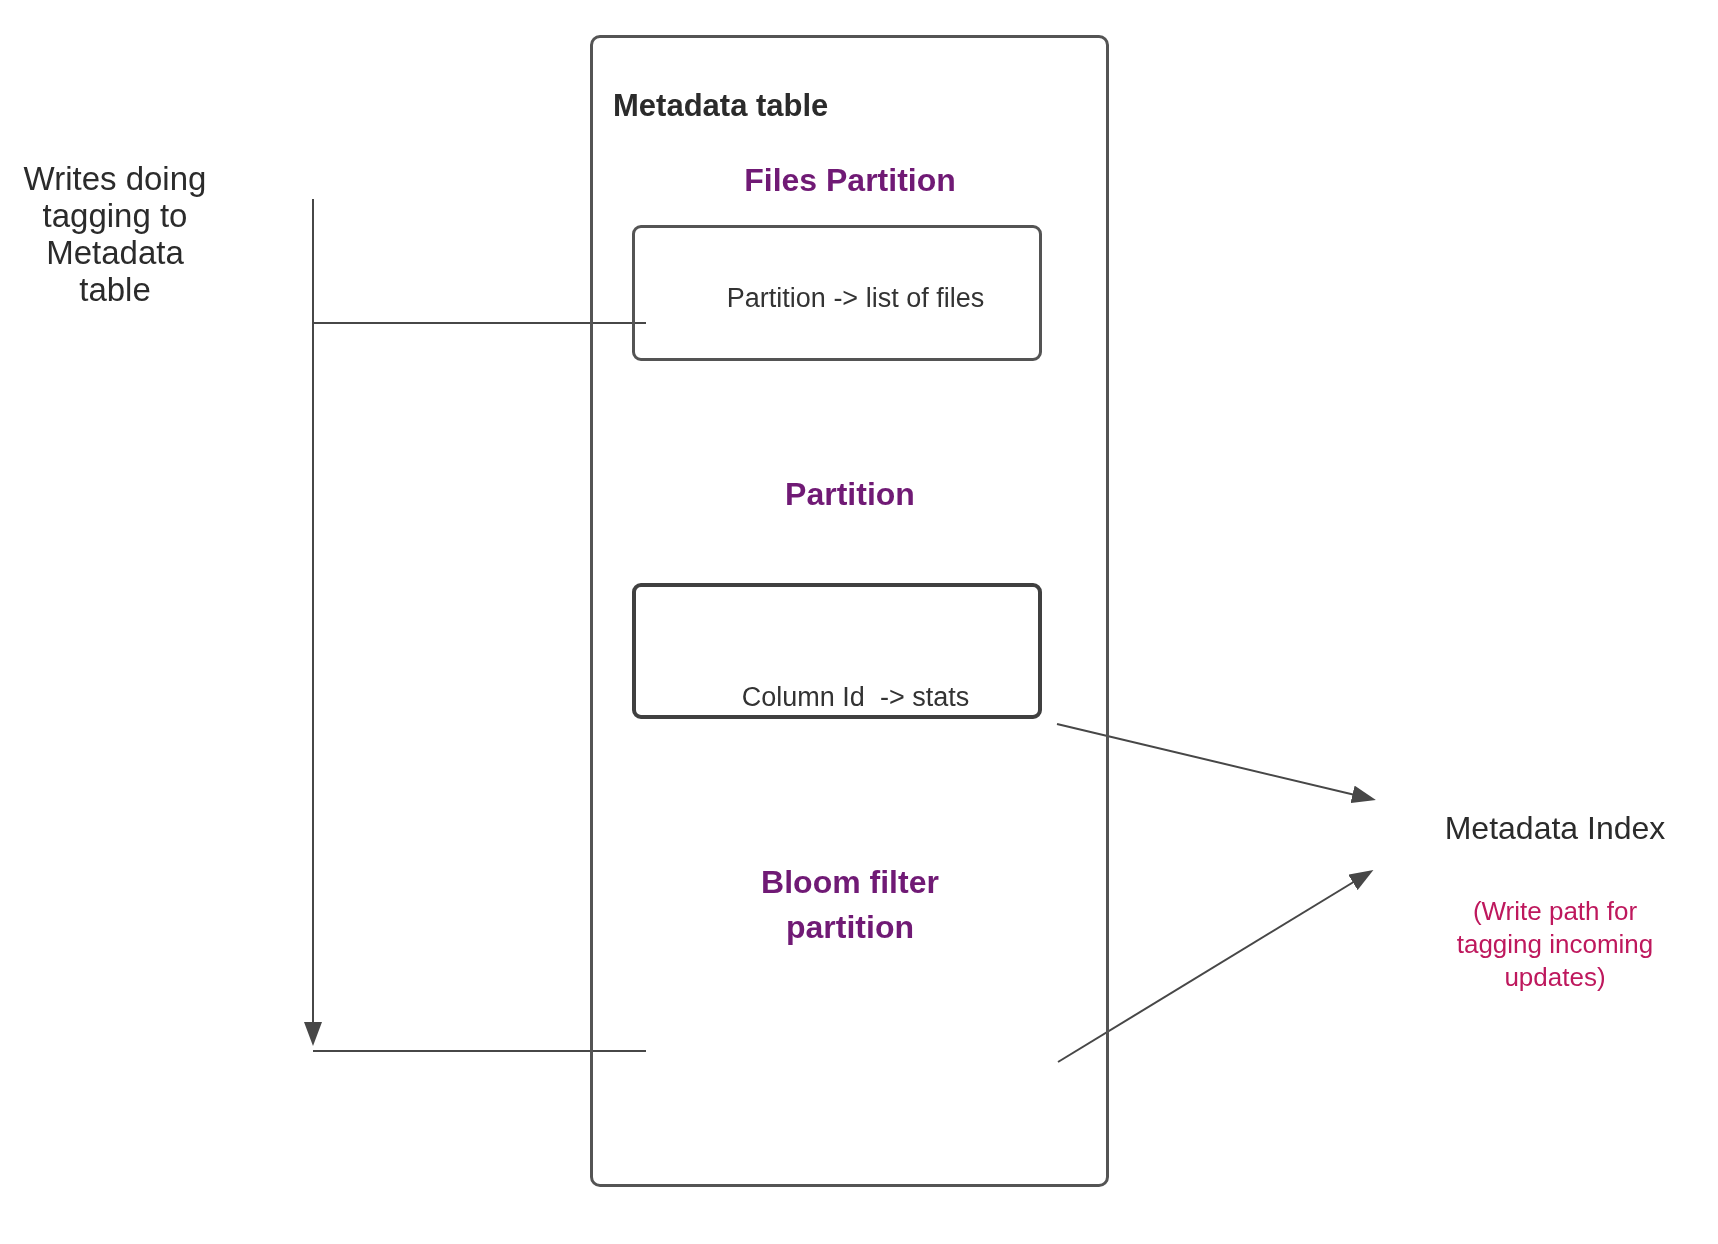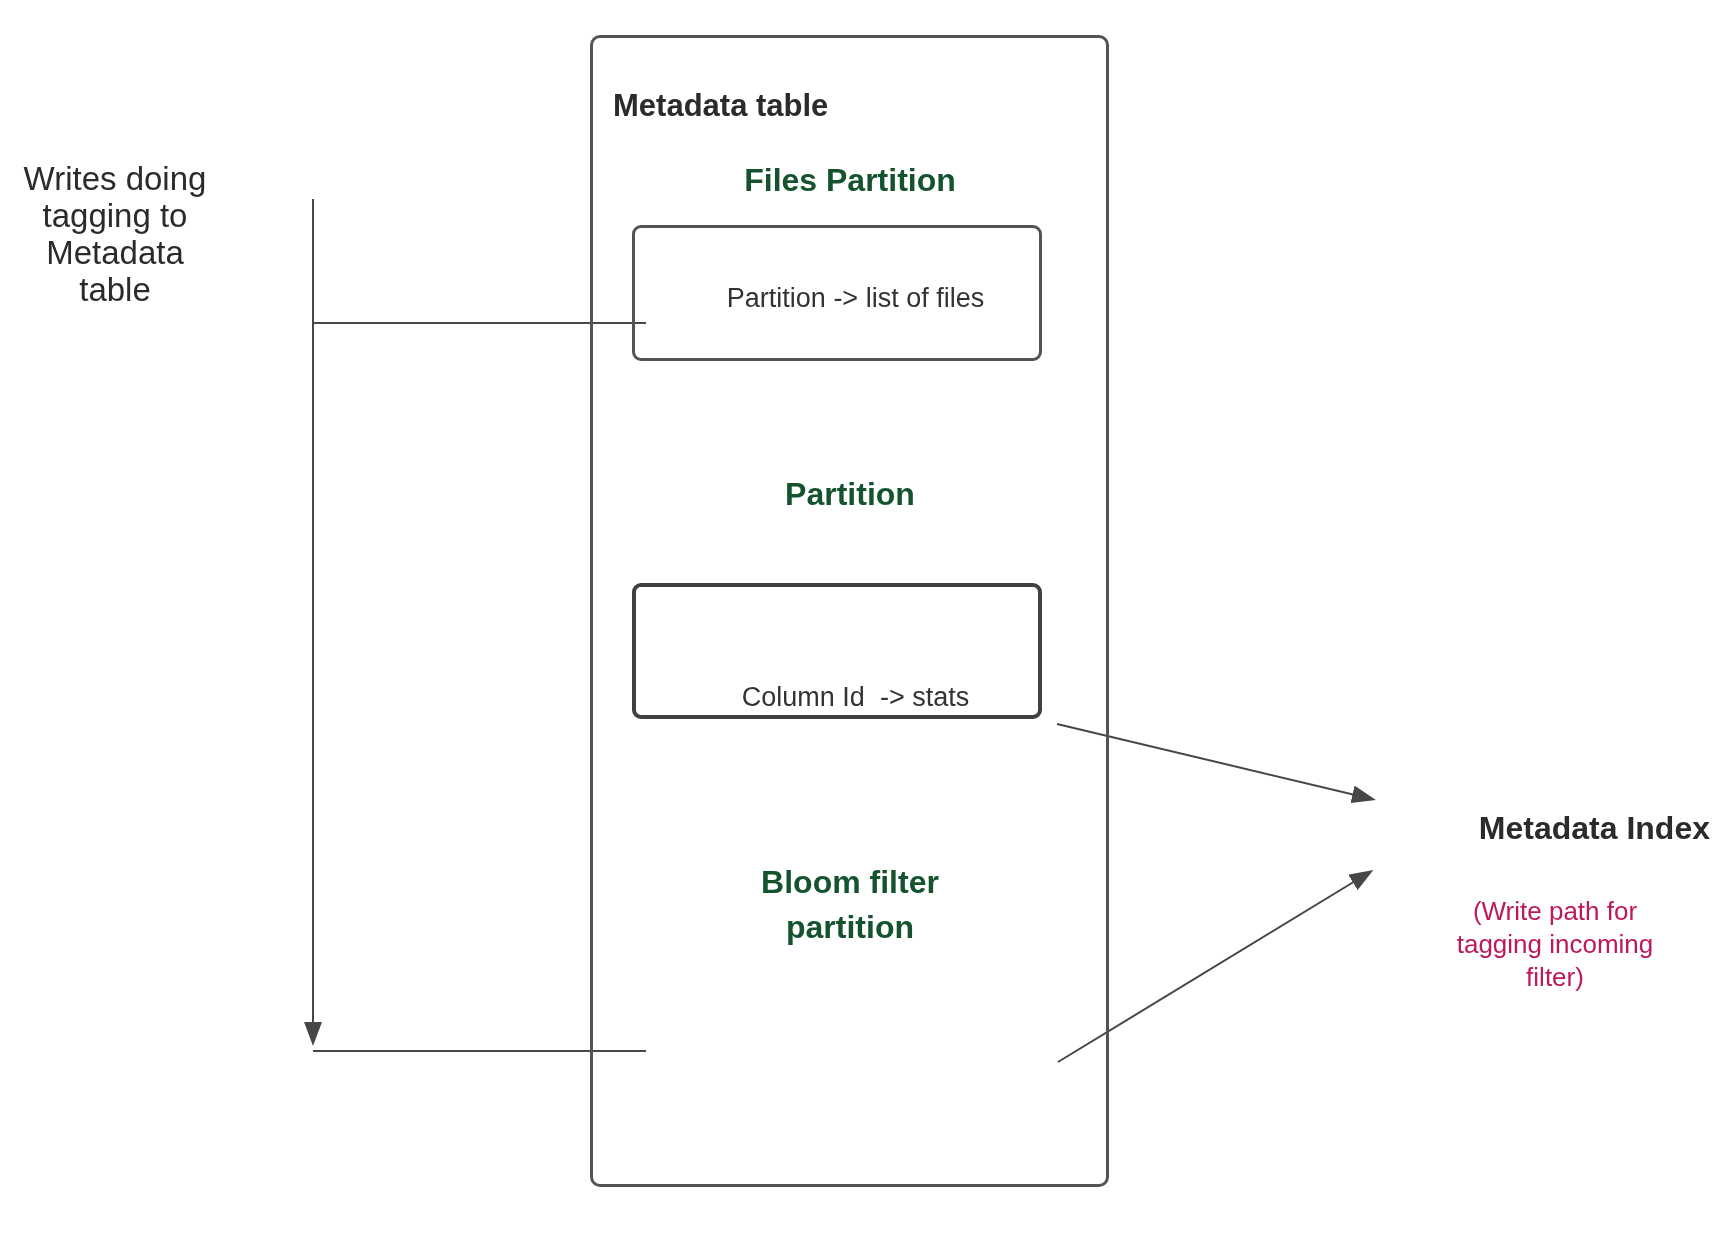--- a/index.html
+++ b/index.html
@@ -38,21 +38,21 @@
     white-space: pre;
   }
 
   
   .section-heading {
     width: 410px;
     text-align: center;
     font-size: 32px;
     font-weight: bold;
     line-height: 45px;
-    color: #14532d;
+    color: #701a75;
   }
   .heading-files   { left: 645px; top: 158px; }
   .heading-colstats{ left: 645px; top: 472px; }
   .heading-bloom   { left: 645px; top: 860px; }
 
   
   .part-box {
     left: 632px;
     width: 410px;
     height: 136px;
@@ -87,23 +87,23 @@
     font-size: 33px;
     line-height: 37px;
     color: #2b2b2b;
   }
 
   
   .index-title {
     left: 1400px;
     top: 810px;
     width: 310px;
-    text-align: right;
+    text-align: center;
     font-size: 32px;
-    font-weight: bold;
+    font-weight: normal;
     color: #2b2b2b;
   }
   .index-subtitle {
     left: 1400px;
     top: 895px;
     width: 310px;
     text-align: center;
     font-size: 26px;
     line-height: 33px;
     color: #be185d;
@@ -170,16 +170,16 @@
 
   <div class="abs section-heading heading-bloom">
     <div>Bloom filter</div>
     <div>partition</div>
   </div>
 
   <div class="abs index-title">Metadata Index</div>
   <div class="abs index-subtitle">
     <div>(Write path for</div>
     <div>tagging incoming</div>
-    <div>filter)</div>
+    <div>updates)</div>
   </div>
 
 </div>
 
 </body></html>

